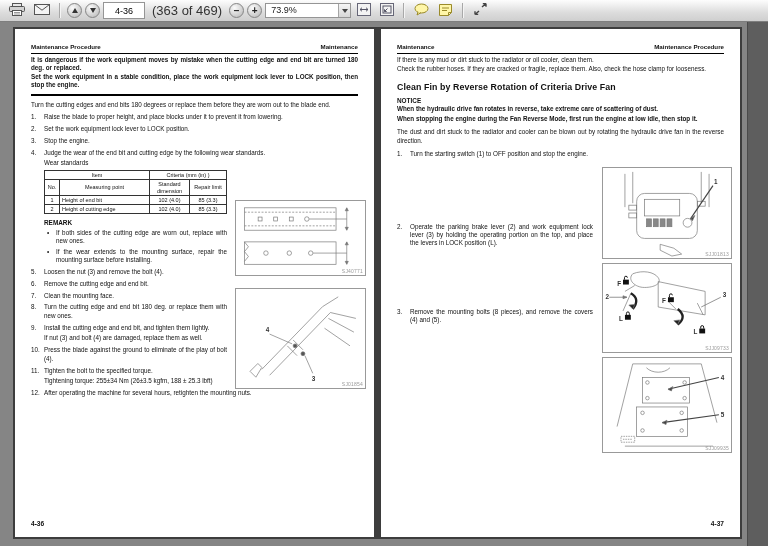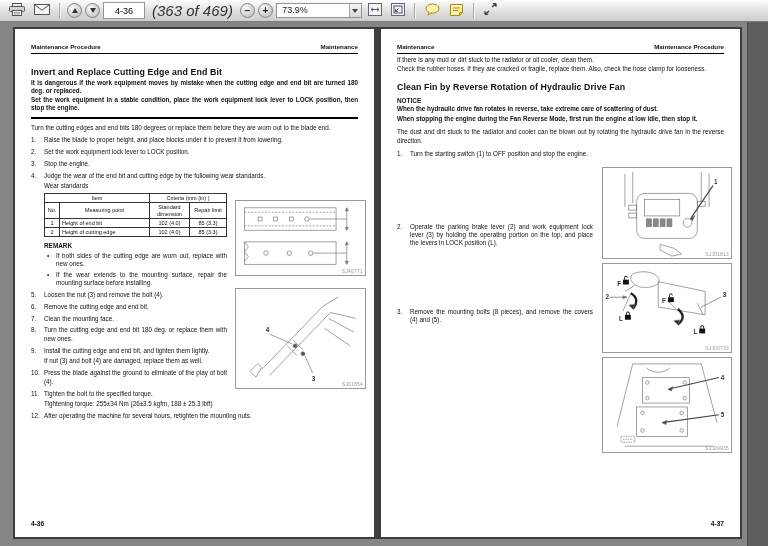--- a/index.html
+++ b/index.html
@@ -27,21 +27,21 @@
     background:radial-gradient(circle at 35% 30%, #fbfbfb, #b5b5b5);
     border:1px solid #858585; display:flex; align-items:center; justify-content:center;
     padding:0; cursor:pointer; font-weight:bold; color:#222; font-size:10px; line-height:1;
   }
   .tri-up { width:0; height:0; border-left:3.5px solid transparent; border-right:3.5px solid transparent; border-bottom:5.5px solid #333; }
   .tri-down { width:0; height:0; border-left:3.5px solid transparent; border-right:3.5px solid transparent; border-top:5.5px solid #333; }
   .page-input {
     width:36px; height:13px; font-size:9px; text-align:center;
     border:1px solid #959595; background:#fff; font-family:"Liberation Sans",sans-serif;
   }
-  .page-count { font-size:15px; color:#333; margin:0 4px; white-space:nowrap;font-style:italic; }
+  .page-count { font-size:13px; color:#333; margin:0 4px; white-space:nowrap; }
   .zoom-box { display:flex; align-items:stretch; border:1px solid #959595; background:#fff; height:13px; cursor:pointer;gap:36px; }
   .zoom-value { font-size:9px; padding:0 4px; min-width:28px; text-align:center; line-height:13px; color:#222; }
   .zoom-arrow { width:11px; border-left:1px solid #a5a5a5; background:linear-gradient(#f6f6f6,#d6d6d6); display:flex; align-items:center; justify-content:center; }
   .zoom-arrow .tri-down { border-left-width:3px; border-right-width:3px; border-top-width:4px; border-top-color:#444; }
 
   
   .viewer { position:absolute; left:0; right:0; top:22px; bottom:0; background:#858585; }
   .edge-strip { position:absolute; top:0; right:0; width:20px; bottom:0; background:#5e5e5e; border-left:1px solid #4a4a4a; }
   .spread { position:absolute; top:5px; left:13px; display:flex; gap:7px; background:#3d3d3d; padding:2px; }
   .page {
@@ -169,21 +169,20 @@
 <div class="viewer">
   <div class="edge-strip"></div>
   <div class="spread">
 
     <div class="page">
       <div class="hdr">
         <span>Maintenance Procedure</span>
         <span>Maintenance</span>
       </div>
 
-      <div class="sec-title">Invert and Replace Cutting Edge and End Bit</div>
 
 
       <div class="warn-text">
         <p>It is dangerous if the work equipment moves by mistake when the cutting edge and end bit are turned 180 deg. or replaced.</p>
         <p>Set the work equipment in a stable condition, place the work equipment lock lever to LOCK position, then stop the engine.</p>
       </div>
 
       <p class="bodytxt">Turn the cutting edges and end bits 180 degrees or replace them before they are worn out to the blade end.</p>
 
       <div>
@@ -339,21 +338,21 @@
 
     <div class="page">
       <div class="hdr">
         <span>Maintenance</span>
         <span>Maintenance Procedure</span>
       </div>
 
       <p class="bodytxt" style="margin-top:2px">If there is any mud or dirt stuck to the radiator or oil cooler, clean them.</p>
       <p class="bodytxt" style="margin-top:1.5px">Check the rubber hoses. If they are cracked or fragile, replace them. Also, check the hose clamp for looseness.</p>
 
-      <div class="sec-title tight">Clean Fin by Reverse Rotation of Hydraulic Drive Fan</div>
+      <div class="sec-title tight">Clean Fin by Reverse Rotation of Criteria Drive Fan</div>
       <div class="notice-label">NOTICE</div>
       <p class="bodytxt bold" style="margin-top:1.5px">When the hydraulic drive fan rotates in reverse, take extreme care of scattering of dust.</p>
       <p class="bodytxt bold" style="margin-top:1px">When stopping the engine during the Fan Reverse Mode, first run the engine at low idle, then stop it.</p>
       <p class="bodytxt">The dust and dirt stuck to the radiator and cooler can be blown out by rotating the hydraulic drive fan in the reverse direction.</p>
 
       <div class="narrow">
         <div class="step" style="margin-top:5px">
           <span class="n">1.</span>
           <span class="t">Turn the starting switch (1) to OFF position and stop the engine.</span>
         </div>

